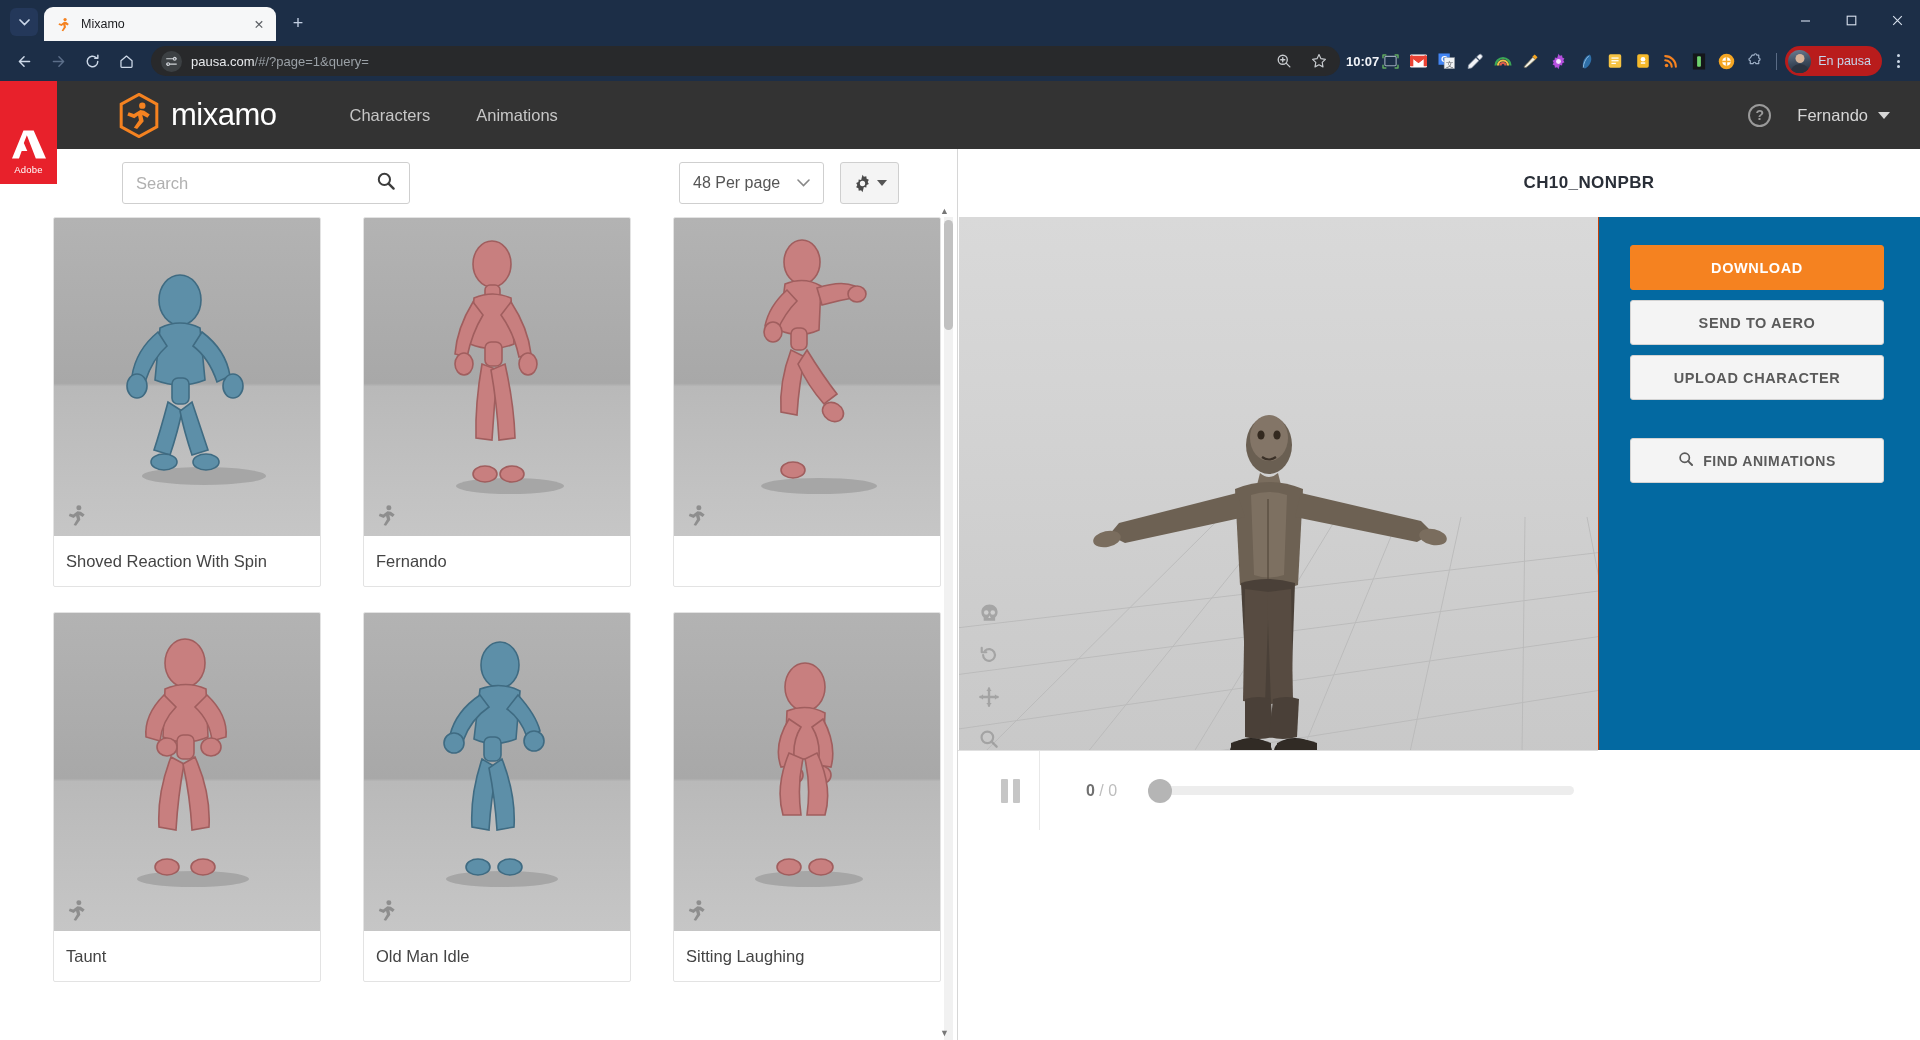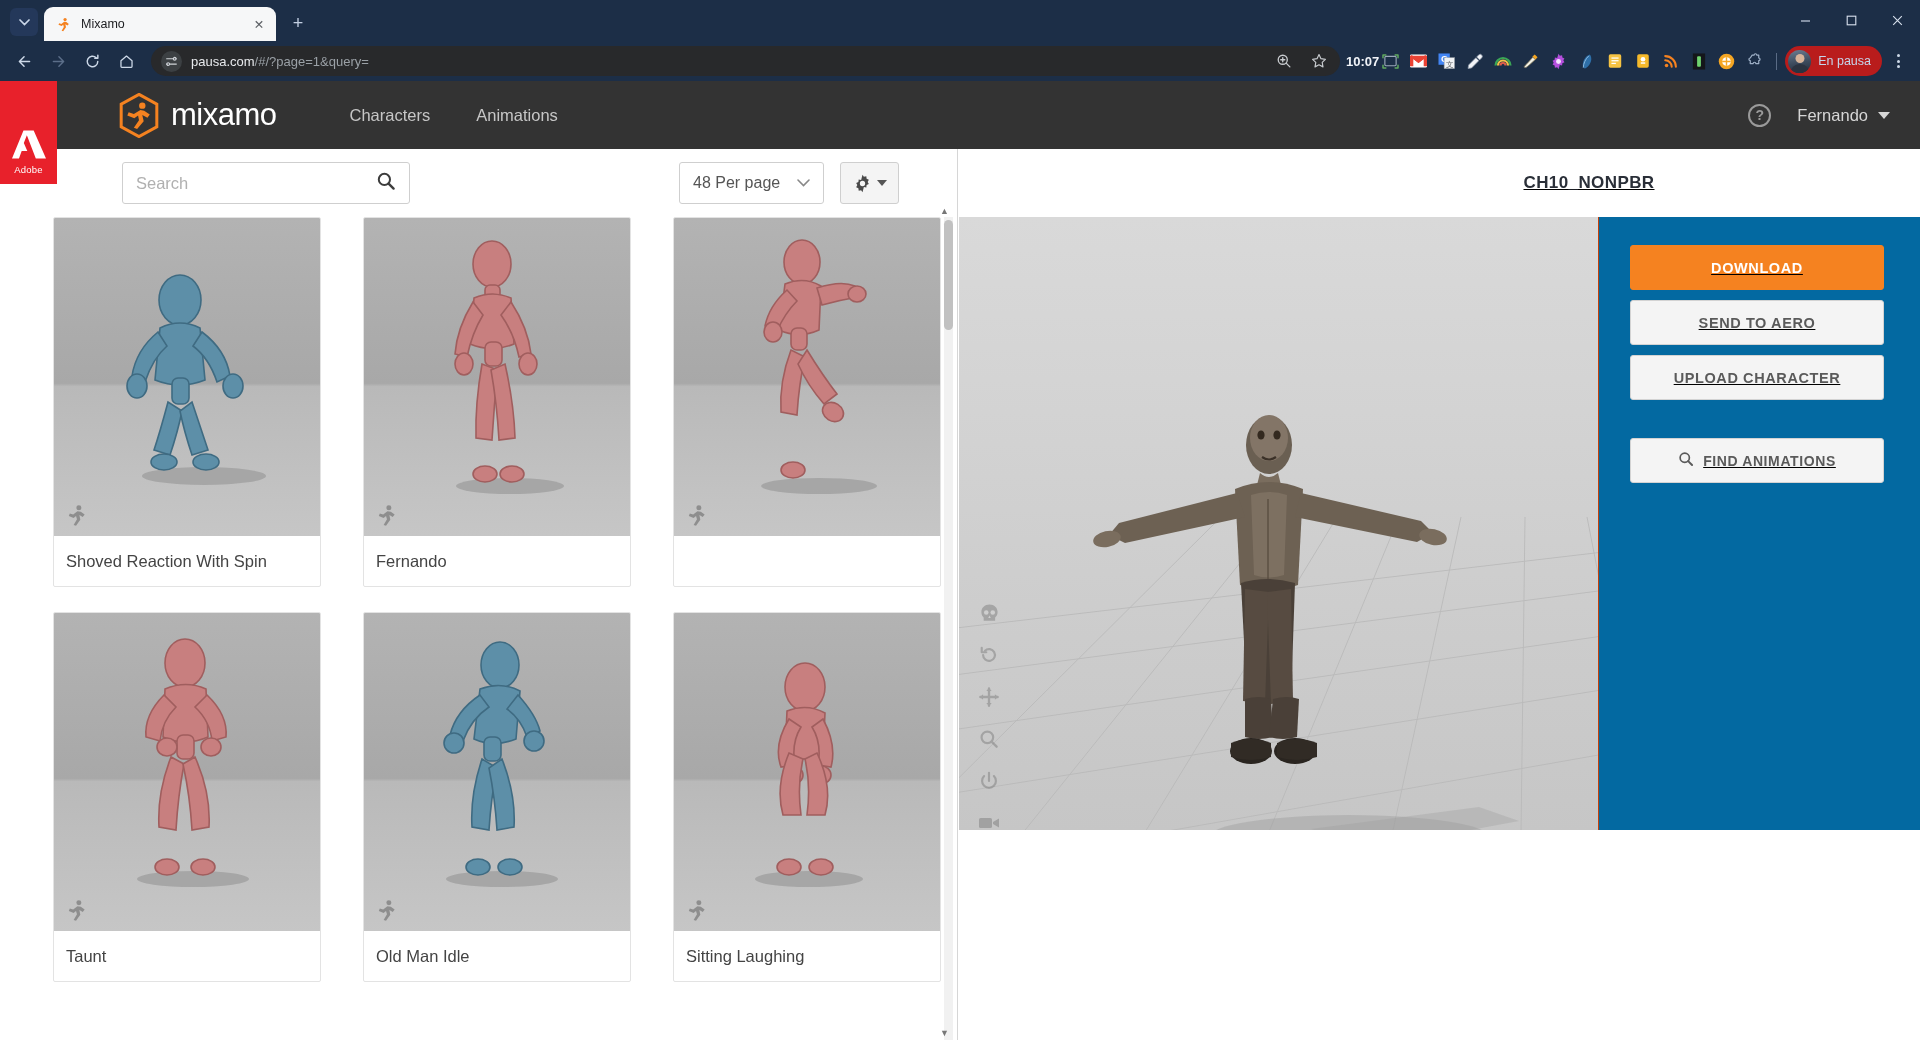--- a/index.html
+++ b/index.html
@@ -236,21 +236,21 @@
   }
   .scroll-arrow {
     position: absolute; right: 3px; width: 11px; height: 11px;
     color: #777; font-size: 9px; display: flex; align-items: center;
     justify-content: center;
   }
 
   
   .right-pane {
     flex: 1; margin-top: 68px; height: 681px; display: flex;
-    flex-direction: column; background: #fff; position: relative; text-decoration: underline;
+    flex-direction: column; background: #fff; position: relative;
   }
   .viewer-title {
     height: 68px; display: flex; align-items: center; justify-content: center;
     font-size: 17px; font-weight: 700; color: #2a2f38; letter-spacing: .4px;
     padding-left: 300px;
   }
   .viewer-body { flex: 1; display: flex; position: relative; }
   .viewport {
     width: 639px; margin-left: 1px; position: relative; overflow: hidden;
     background: linear-gradient(180deg,#d8d8d8 0%,#d2d2d2 38%,#cfcfcf 39%,#c9c9c9 100%);
@@ -850,16 +850,26 @@
               <svg width="16" height="16" viewBox="0 0 18 18">
                   <circle cx="7.6" cy="7.6" r="5.2" stroke="#5a5a5a" stroke-width="1.9" fill="none"></circle>
                   <path d="M11.4 11.4l4.4 4.4" stroke="#5a5a5a" stroke-width="2.2" stroke-linecap="round"></path>
                 </svg>
             </span>
             <span>FIND ANIMATIONS</span>
           </div>
         </div>
       </div>
 
+      <div class="player">
+        <div class="pause-btn">
+            <i></i>
+            <i></i>
+          </div>
+        <div class="frame-count"><b>0</b><span> / </span><span>0</span></div>
+        <div class="track">
+          <div class="track-knob"></div>
+        </div>
+      </div>
     </div>
   </div>
 
 </div>
 
 </body></html>

